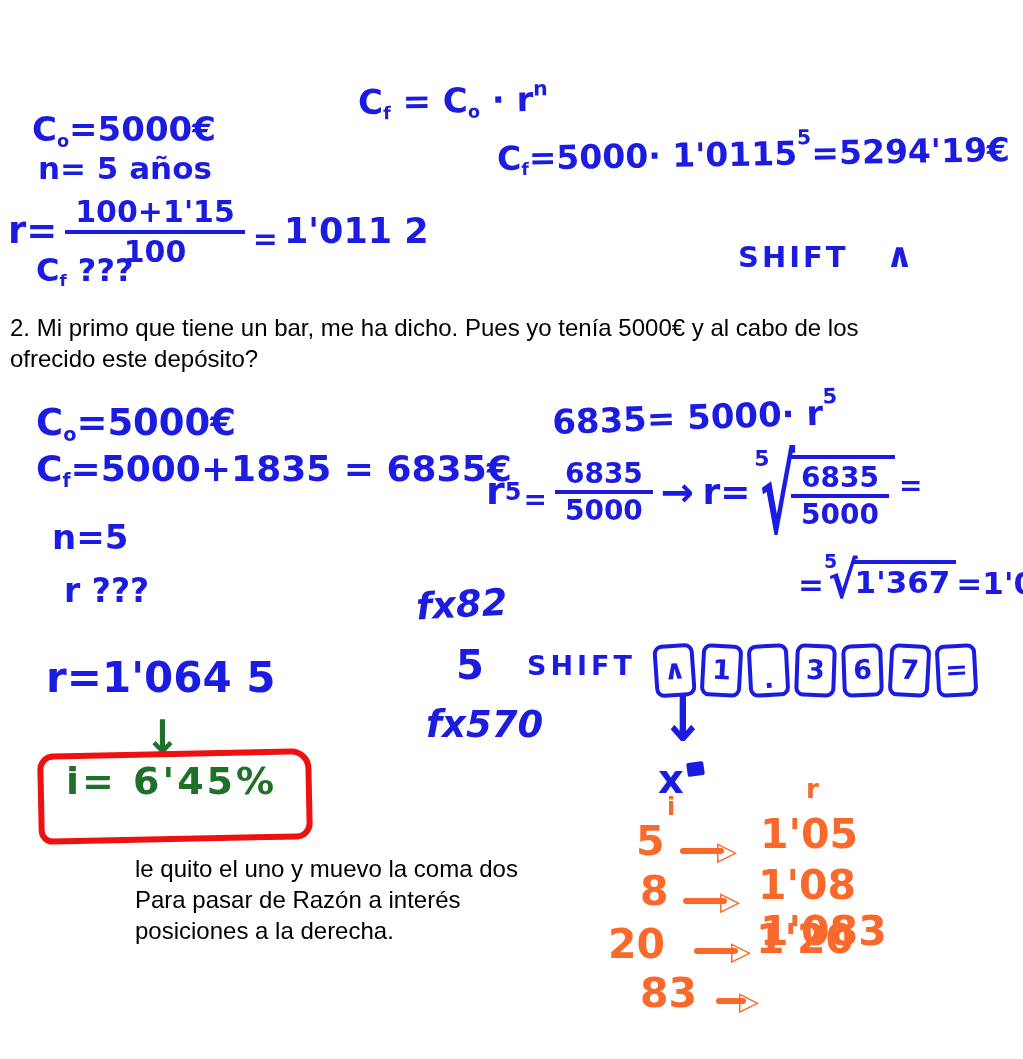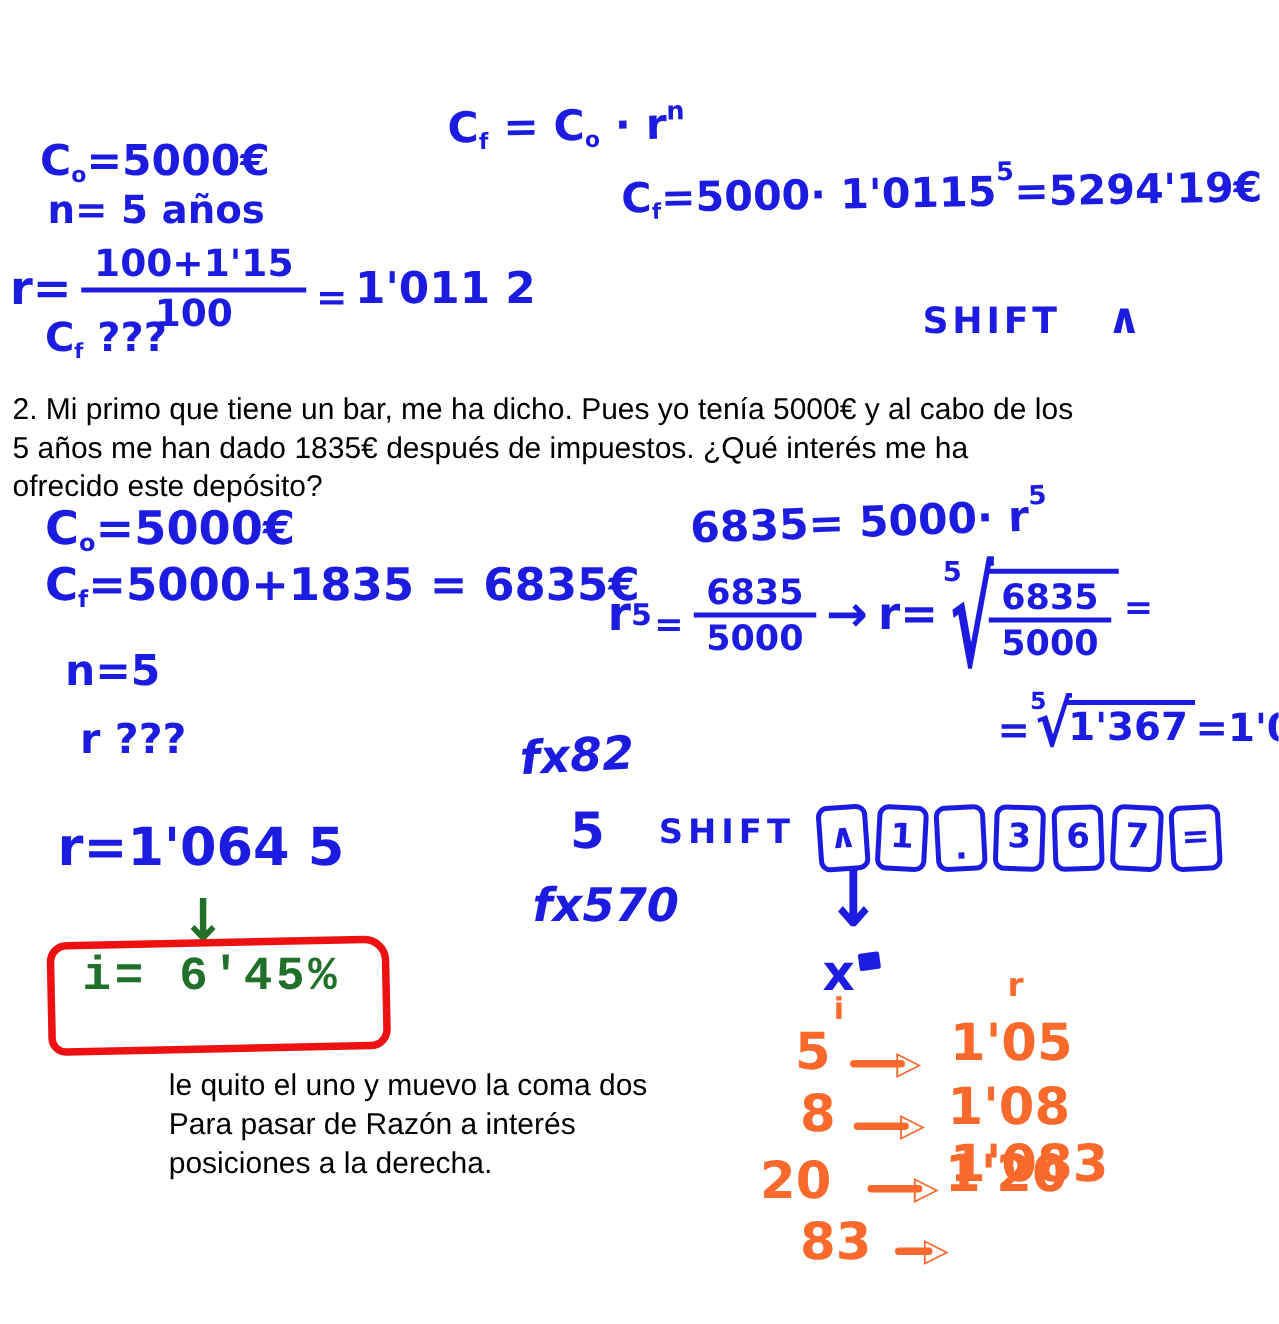--- a/index.html
+++ b/index.html
@@ -58,21 +58,20 @@
   .ital{font-style:italic;}
 </style>
 </head>
 <body>
 
 <div class="page">
 
 
   <div class="typed" id="p2">
     <div>2. Mi primo que tiene un bar, me ha dicho. Pues yo tenía 5000€ y al cabo de los</div>
-    <div>5 años me han dado 1835€ después de impuestos. ¿Qué interés me ha</div>
     <div>ofrecido este depósito?</div>
   </div>
 
   <div class="typed" id="note">
     <div>le quito el uno y muevo la coma dos</div>
     <div>Para pasar de Razón a interés</div>
     <div>posiciones a la derecha.</div>
   </div>
 
   <div class="hw blue" style="left:358px;top:80px;font-size:34px;transform:rotate(-1deg);">
@@ -185,21 +184,21 @@
 
   <div class="hw blue" style="left:658px;top:758px;font-size:40px;display:flex;align-items:flex-end;">
     <span>x</span>
     <span class="xbox"></span>
   </div>
 
   <div class="hw green" style="left:144px;top:714px;font-size:44px;transform:scaleY(1.05);">↓</div>
 
   <div id="resultbox"></div>
 
-  <div class="hw green" style="left:66px;top:762px;font-size:38px;letter-spacing:3px;font-family:Liberation Mono, monospace;">i= 6'45%</div>
+  <div class="hw green" style="left:66px;top:762px;font-size:38px;letter-spacing:3px;">i= 6'45%</div>
 
   <div class="hw orange" style="left:667px;top:795px;font-size:24px;">i</div>
   <div class="hw orange" style="left:806px;top:776px;font-size:26px;">r</div>
 
   <div class="hw orange" style="left:636px;top:820px;font-size:41px;">5</div>
   <div class="oarr" style="left:680px;top:836px;">
     <span class="shaft"></span>
       <span class="head">▷</span>
   </div>
   <div class="hw orange" style="left:760px;top:813px;font-size:41px;">1'05</div>

